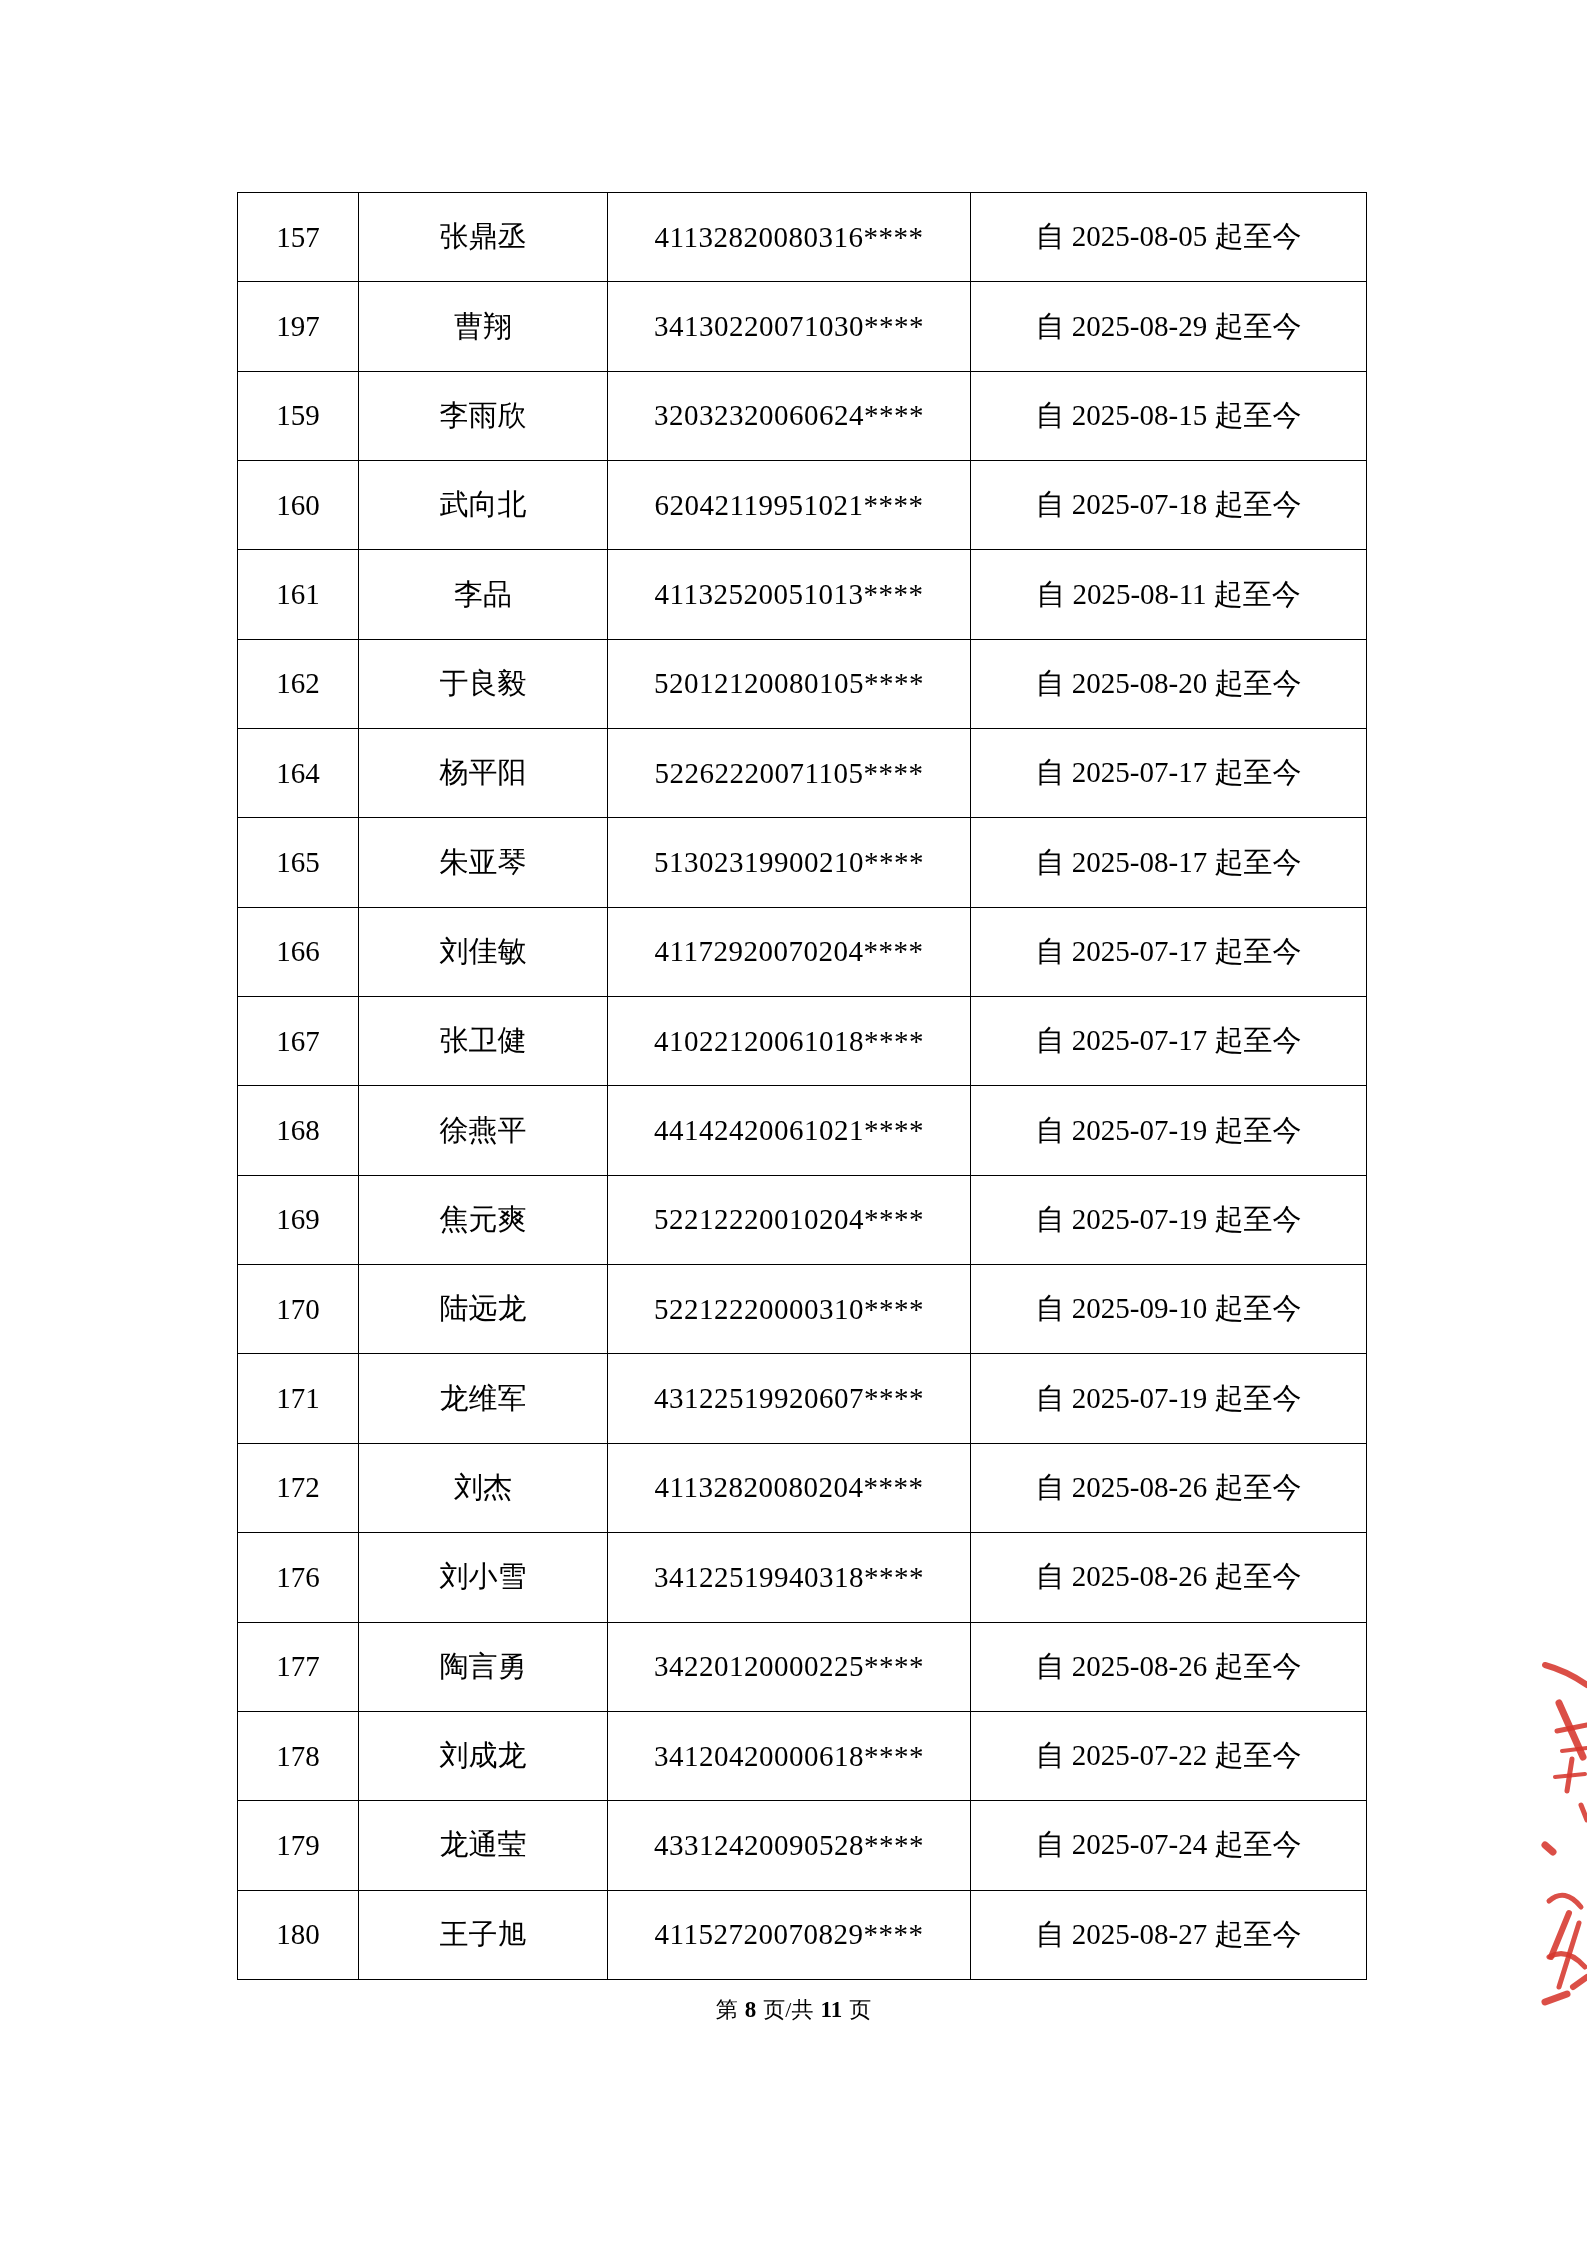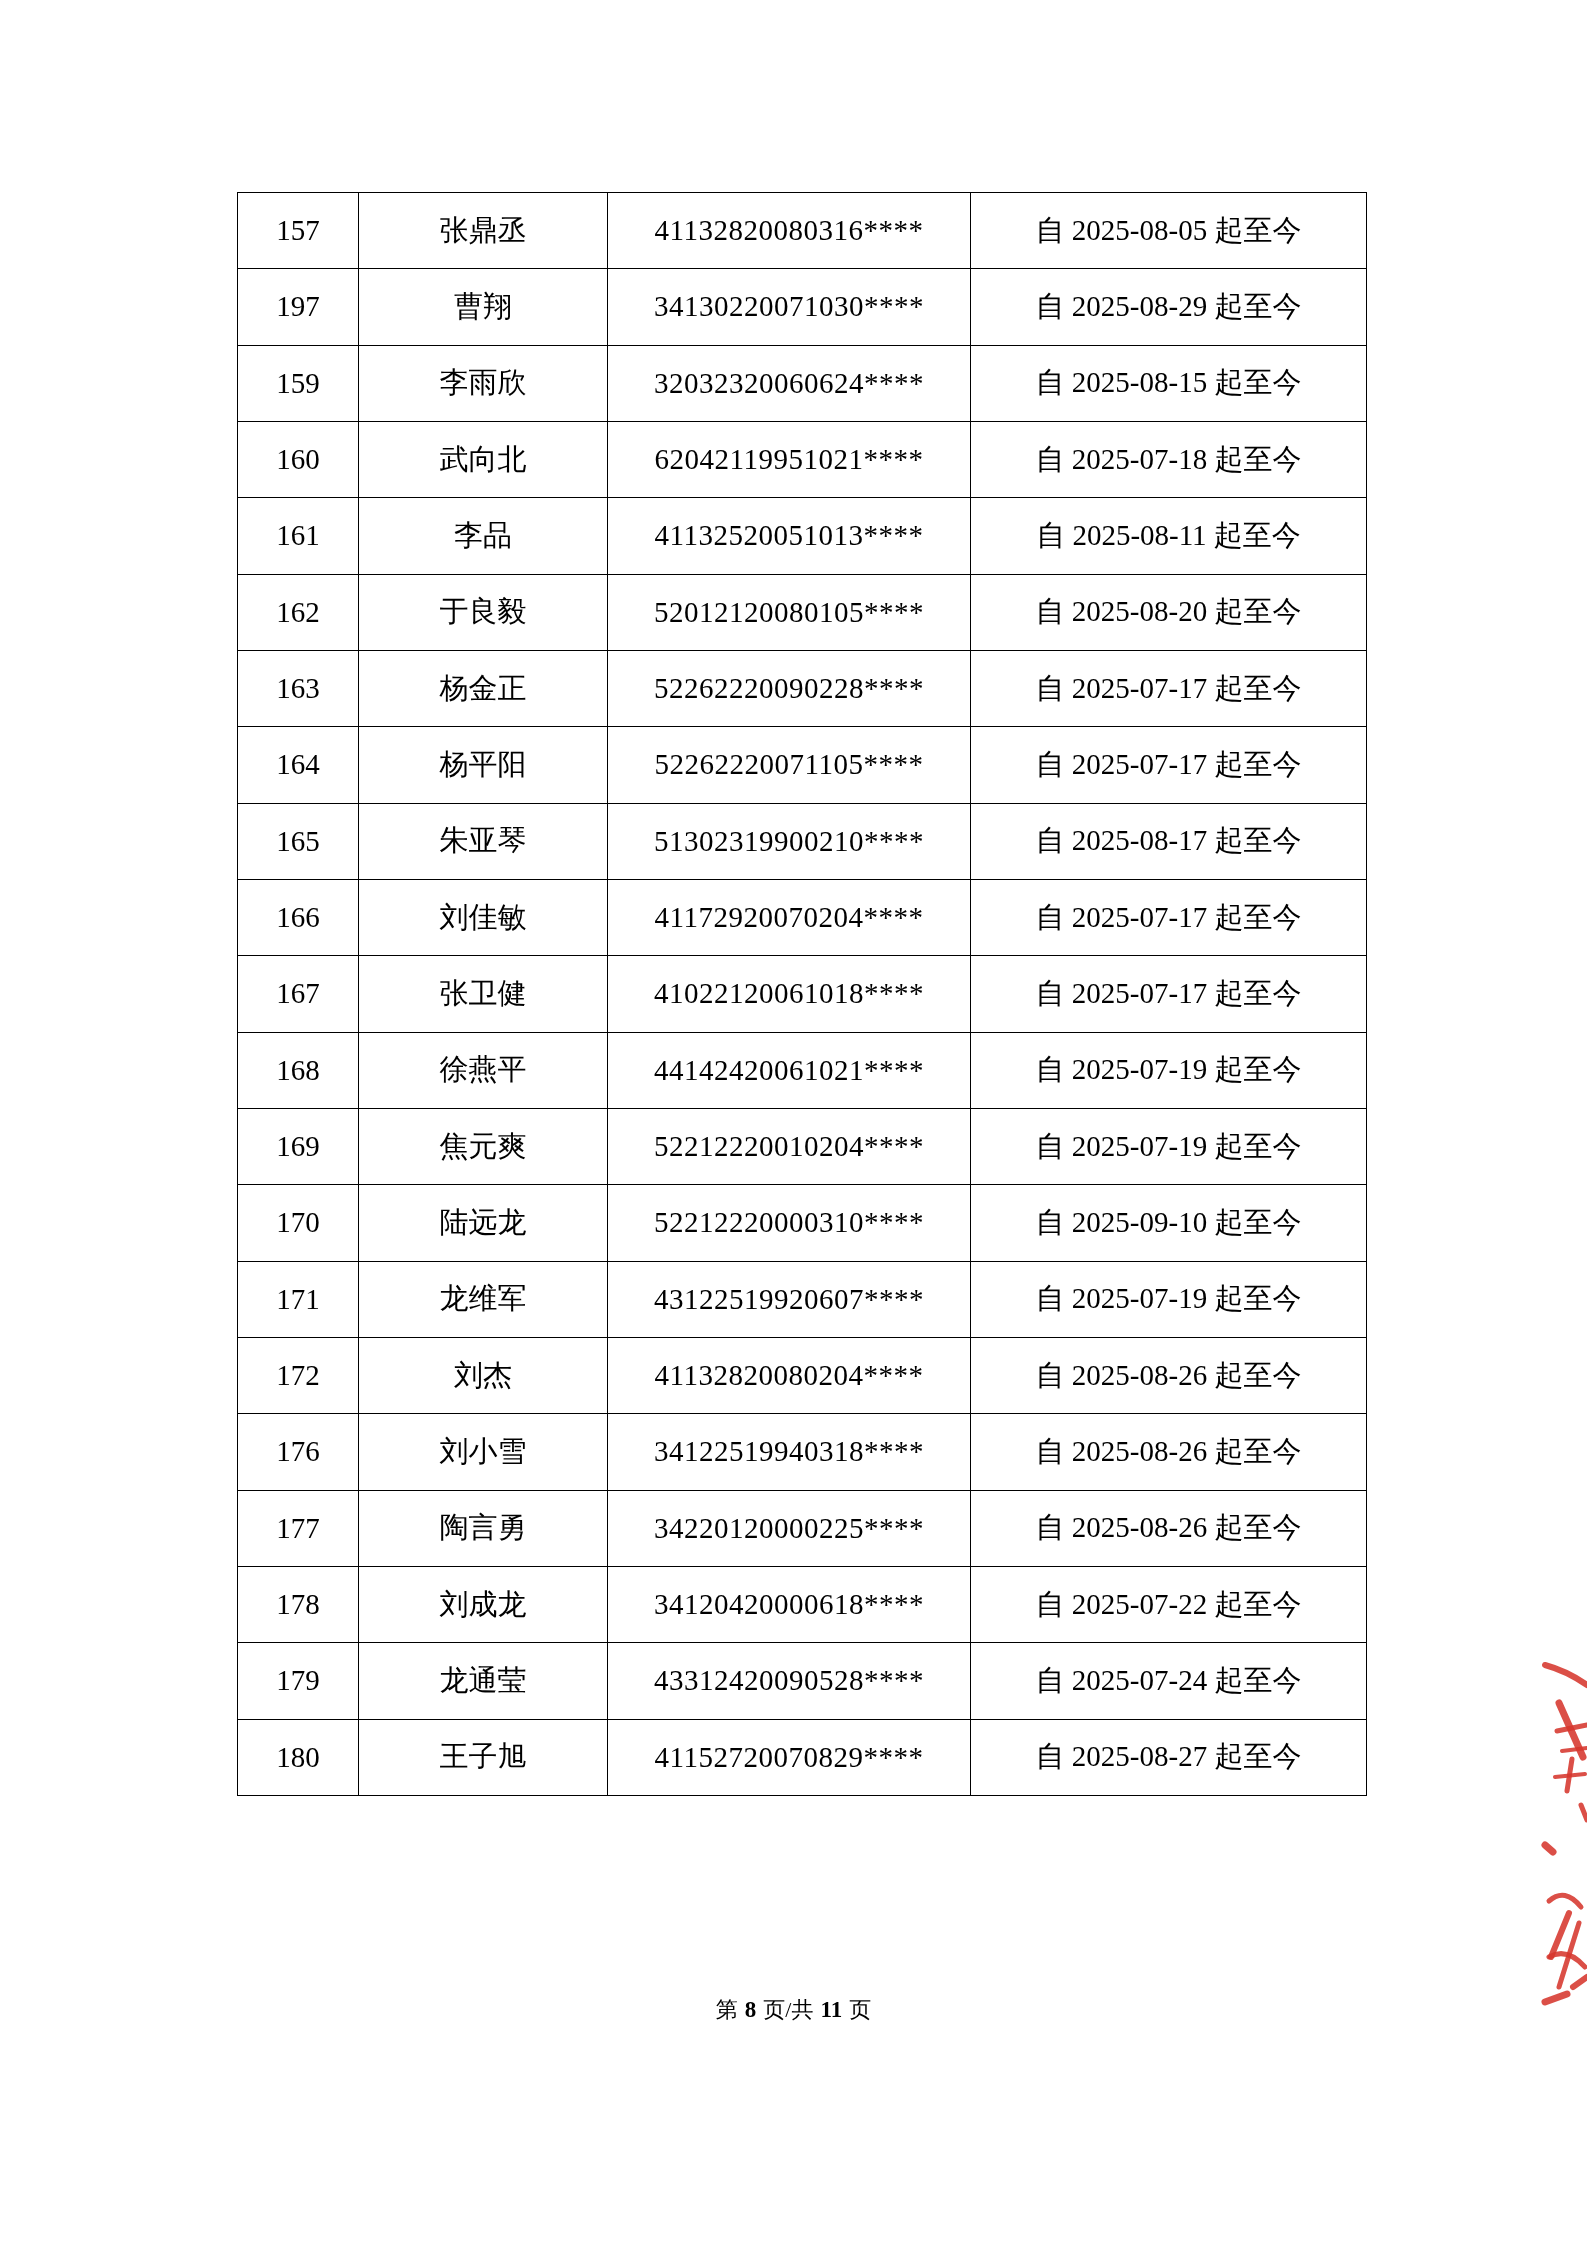--- a/index.html
+++ b/index.html
@@ -7,21 +7,21 @@
     width: 1587px; height: 2245px;
     background: #ffffff;
     position: relative;
     font-family: "Liberation Serif", "DejaVu Serif", serif;
     color: #000;
     overflow: hidden;
   }
   .roster-table {
     position: absolute;
     left: 237px; top: 192px;
-    width: 1129px; height: 1604px;
+    width: 1129px; height: 1788px;
     border-collapse: collapse;
     table-layout: fixed;
   }
   .roster-table td {
     border: 1.5px solid #000;
     text-align: center;
     vertical-align: middle;
     padding: 0;
     font-size: 29px;
     color: #000;
@@ -101,26 +101,20 @@
     <td class="c-period">自 2025-08-11 起至今</td>
   </tr>
 
   <tr>
     <td class="c-no">162</td>
     <td class="c-name">于良毅</td>
     <td class="c-id">52012120080105****</td>
     <td class="c-period">自 2025-08-20 起至今</td>
   </tr>
 
-  <tr>
-    <td class="c-no">163</td>
-    <td class="c-name">杨金正</td>
-    <td class="c-id">52262220090228****</td>
-    <td class="c-period">自 2025-07-17 起至今</td>
-  </tr>
 
   <tr>
     <td class="c-no">164</td>
     <td class="c-name">杨平阳</td>
     <td class="c-id">52262220071105****</td>
     <td class="c-period">自 2025-07-17 起至今</td>
   </tr>
 
   <tr>
     <td class="c-no">165</td>

